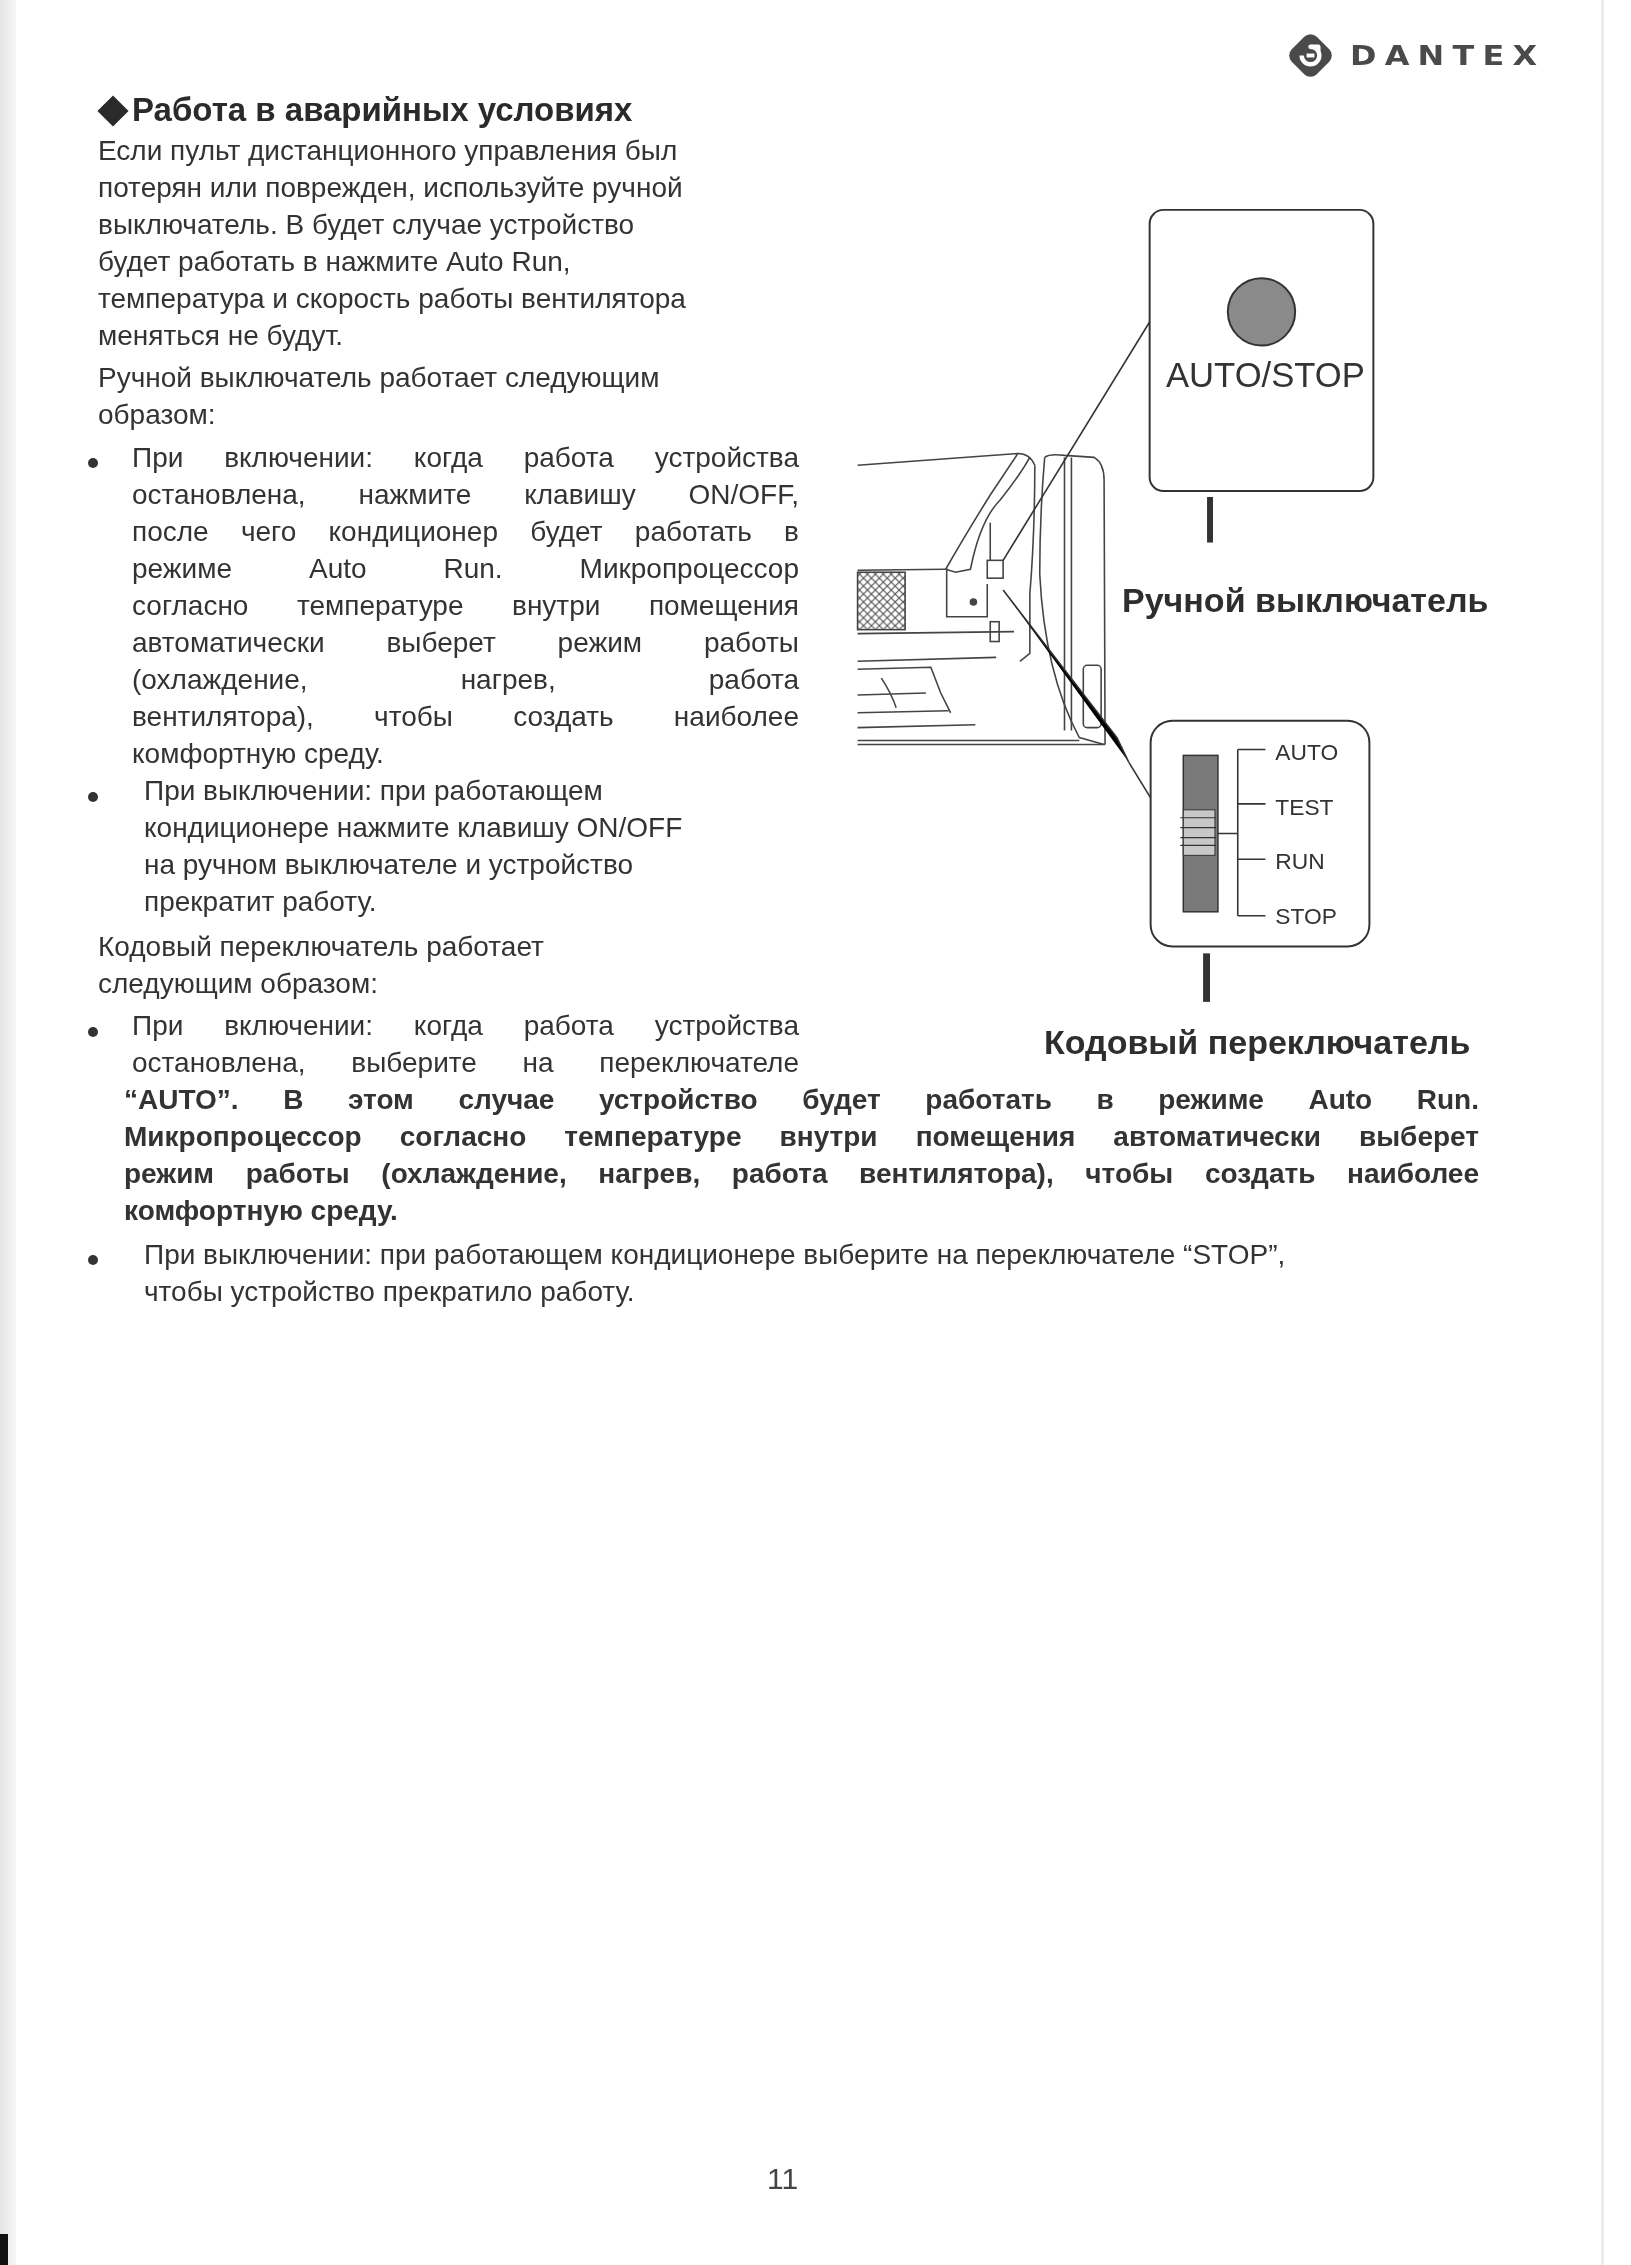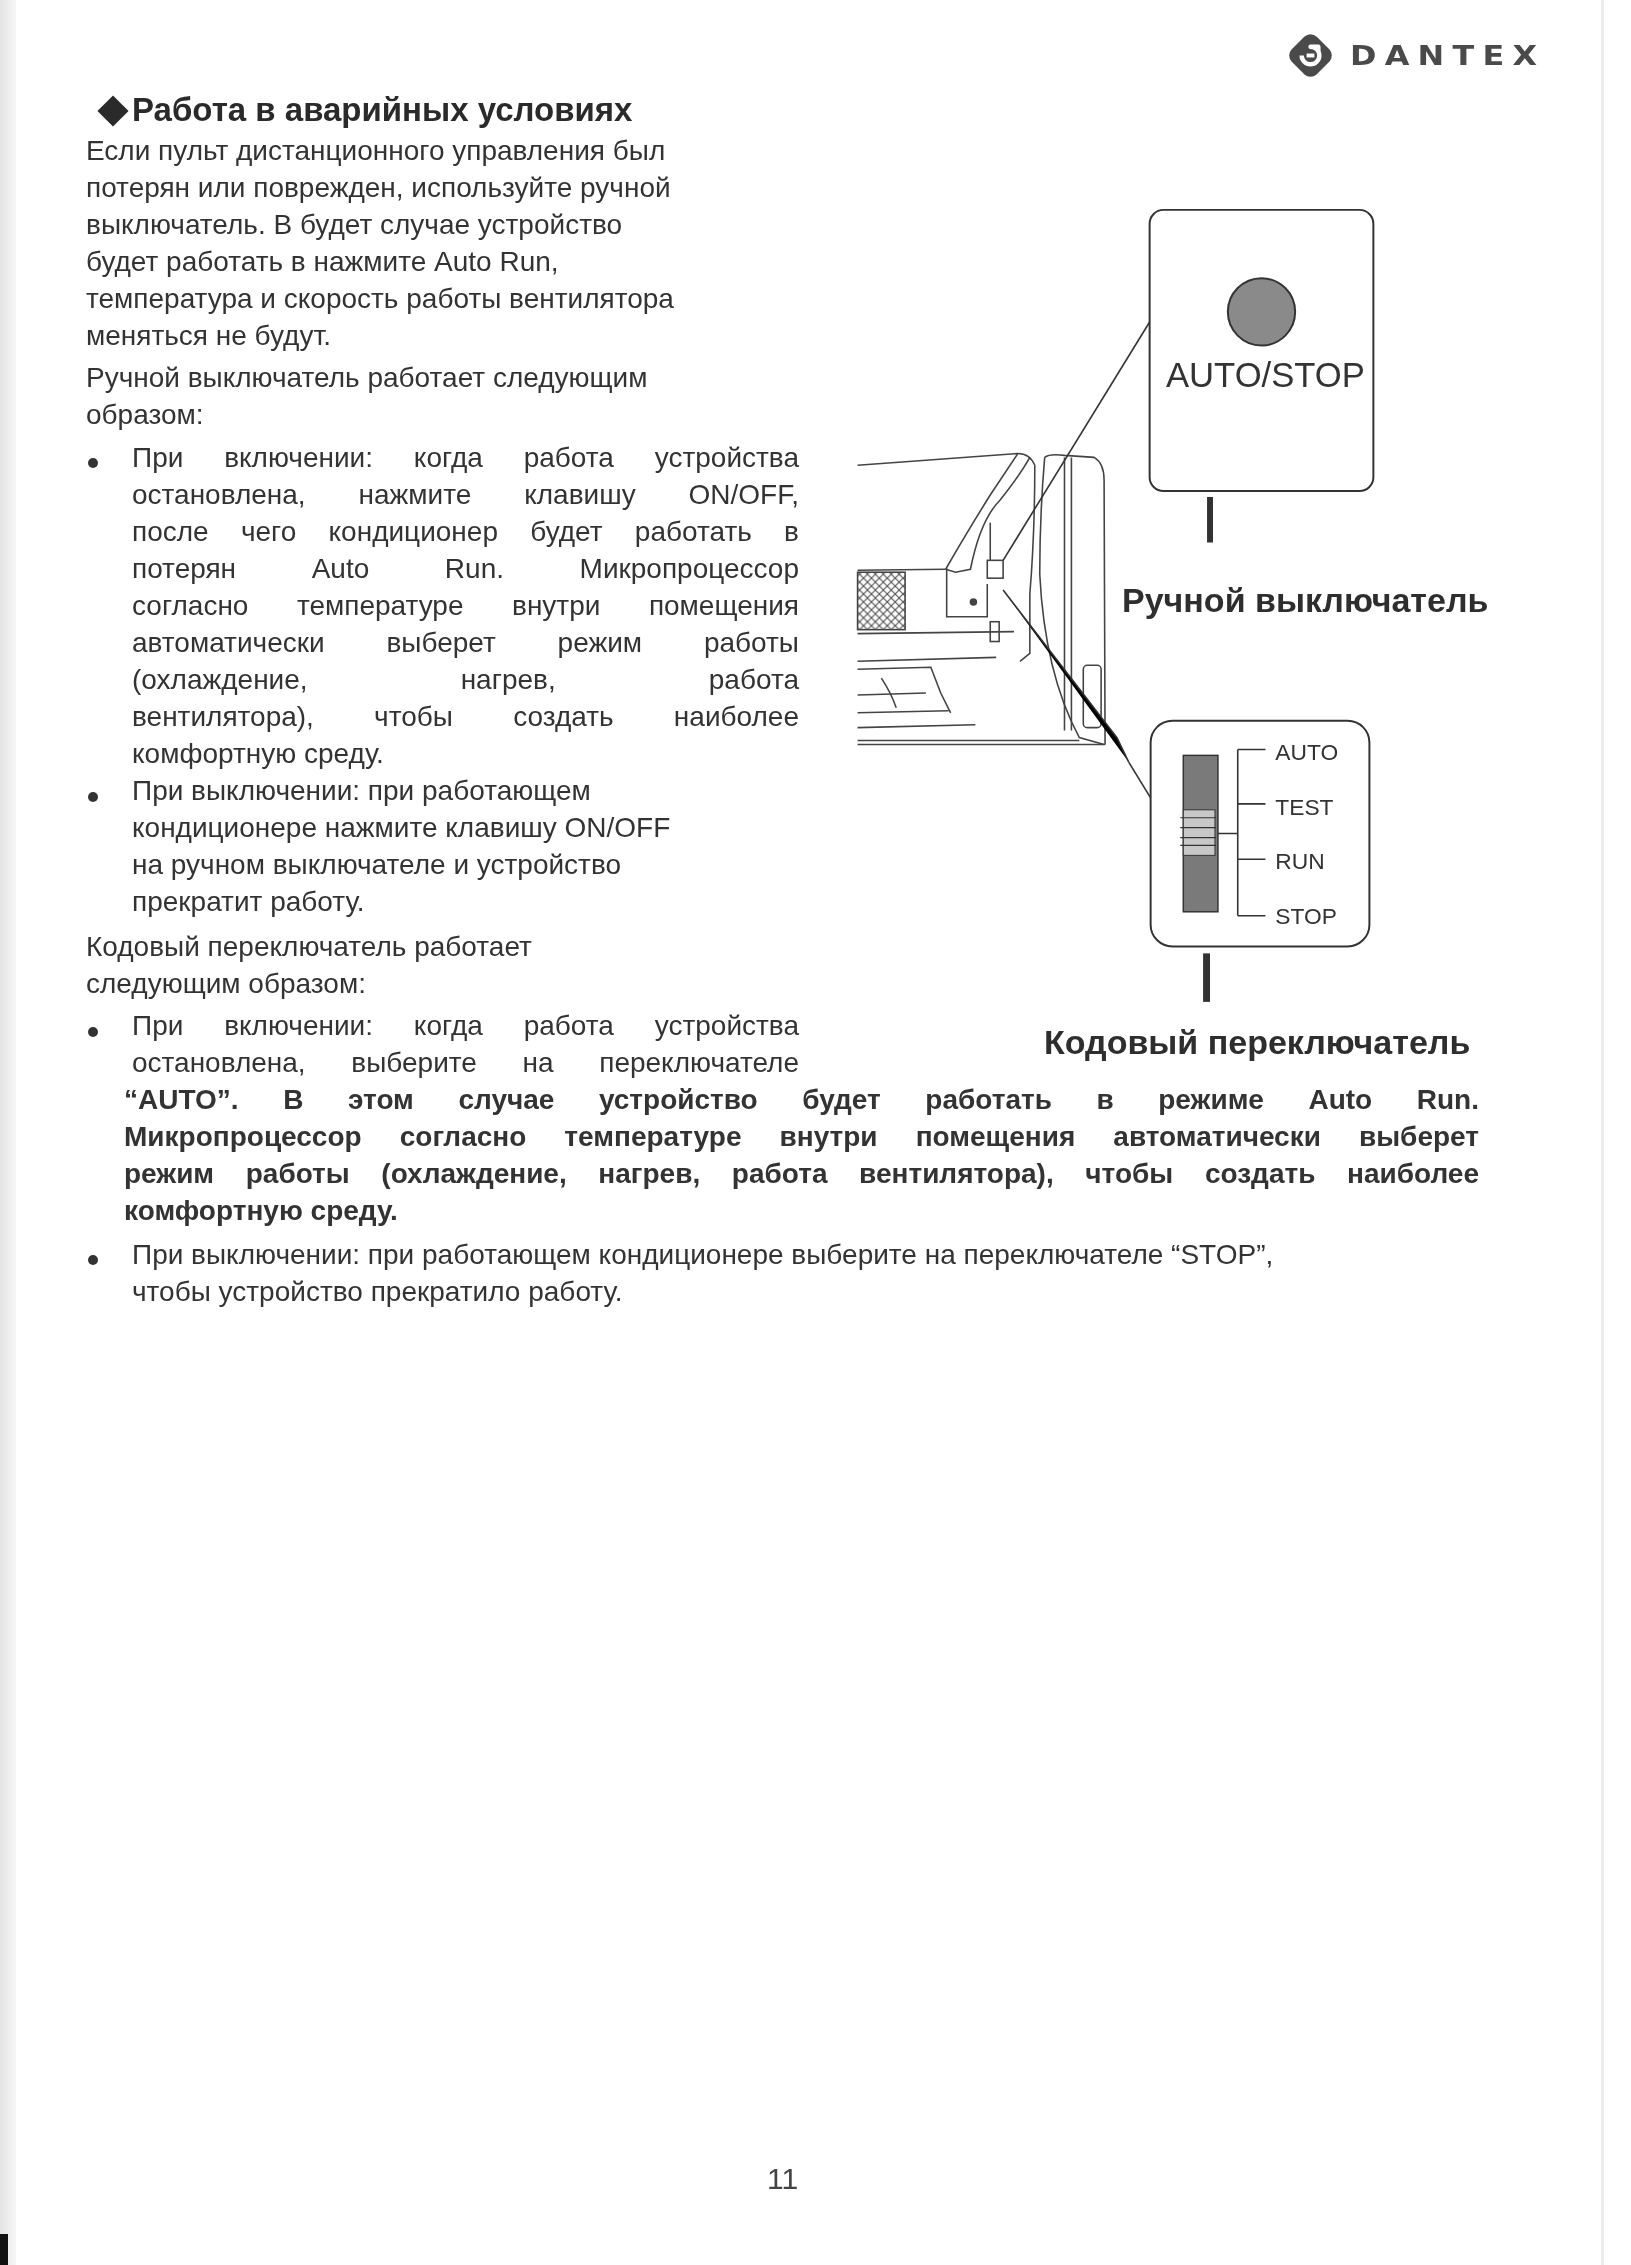--- a/index.html
+++ b/index.html
@@ -16,21 +16,21 @@
   .logo { position: absolute; left: 1285px; top: 30px; height: 51px; display: flex; align-items: center; }
   .logo-mark { width: 51px; height: 51px; }
   .logo-text { margin-left: 14px; font-weight: bold; font-size: 27px; letter-spacing: 7px; color: #4a4a4a;
     font-family: "DejaVu Sans", sans-serif; transform: scaleX(1.18); transform-origin: left center; }
 
   .title { position: absolute; left: 98px; top: 91px; font-size: 33px; font-weight: bold; color: #2a2a2a; white-space: nowrap; }
   .title .diamond { display: inline-block; width: 22px; height: 22px; background: #2a2a2a; transform: rotate(45deg);
     margin: 0 8px 3px 4px; vertical-align: middle; }
 
   .txt { position: absolute; font-size: 28px; line-height: 37px; color: #333; }
-  .para { white-space: nowrap; }
+  .para { white-space: nowrap; margin-left: 12px; }
   .just { text-align: justify; text-align-last: justify; }
   .bullet-dot { position: absolute; width: 10px; height: 10px; border-radius: 50%; background: #333; }
 
   .fig-label { position: absolute; font-size: 34px; font-weight: bold; color: #2e2e2e; white-space: nowrap; }
   .diag-text { font-family: "Liberation Sans", sans-serif; fill: #333; }
 
   .pagenum { position: absolute; left: 767px; top: 2162px; font-size: 30px; color: #444; }
 </style>
 </head>
 <body>
@@ -62,21 +62,21 @@
 <div class="txt para" style="left:86px; top:359px;">
   <div>Ручной выключатель работает следующим</div>
   <div>образом:</div>
 </div>
 
 <div class="bullet-dot" style="left:88px; top:458px;"></div>
 <div class="txt" style="left:132px; top:439px; width:667px;">
   <div class="just">При включении: когда работа устройства</div>
   <div class="just">остановлена, нажмите клавишу ON/OFF,</div>
   <div class="just">после чего кондиционер будет работать в</div>
-  <div class="just">потерян Auto Run. Микропроцессор</div>
+  <div class="just">режиме Auto Run. Микропроцессор</div>
   <div class="just">согласно температуре внутри помещения</div>
   <div class="just">автоматически выберет режим работы</div>
   <div class="just">(охлаждение, нагрев, работа</div>
   <div class="just">вентилятора), чтобы создать наиболее</div>
   <div>комфортную среду.</div>
 </div>
 
 <div class="bullet-dot" style="left:88px; top:792px;"></div>
 <div class="txt para" style="left:132px; top:772px;">
   <div>При выключении: при работающем</div>

